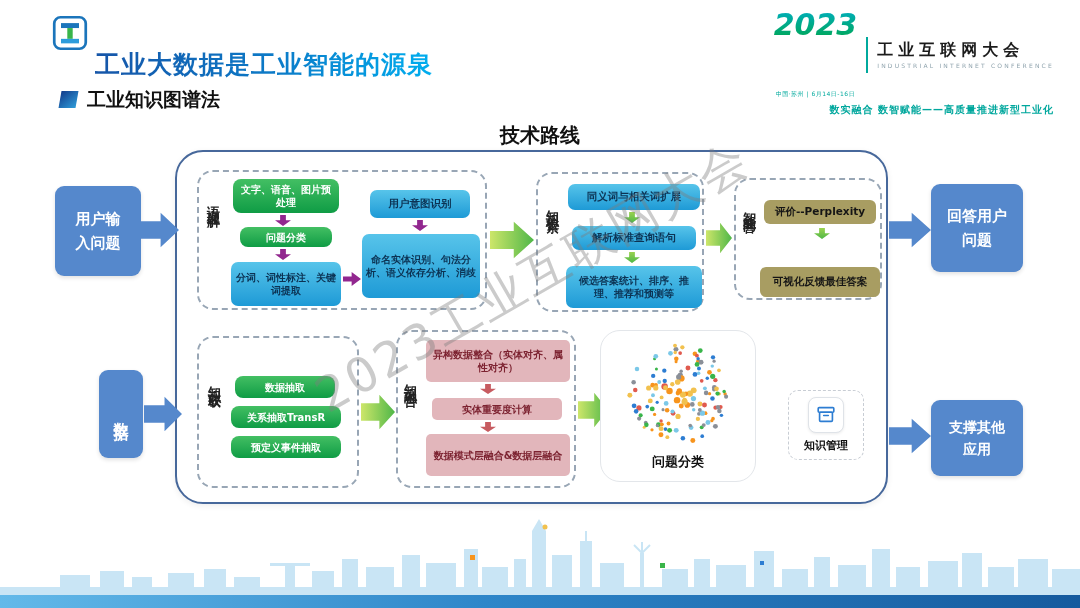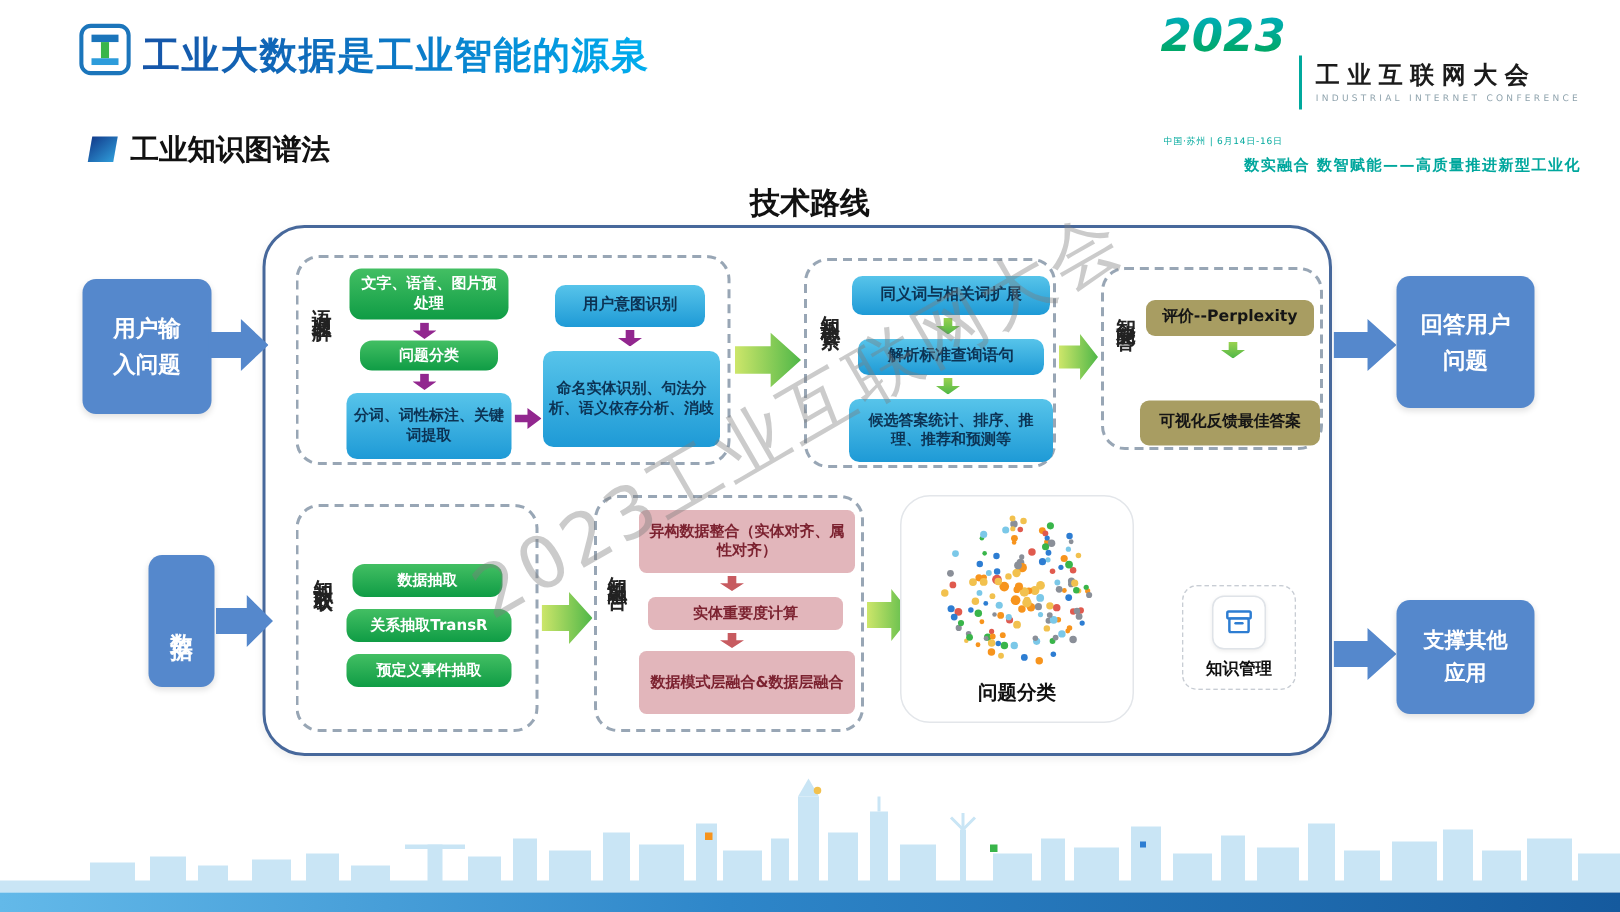--- a/index.html
+++ b/index.html
@@ -2,21 +2,21 @@
 <html><head>
 <meta charset="utf-8">
 <style>
   html,body{margin:0;padding:0;background:#fff;}
   .stage{position:relative;width:1080px;height:608px;background:#fff;overflow:hidden;
          font-family:"DejaVu Sans","Liberation Sans",sans-serif;}
   .abs{position:absolute;box-sizing:border-box;}
   
   .header-title{font-size:25px;font-weight:800;letter-spacing:1px;
     background:linear-gradient(90deg,#1655A8 0%,#0B7CC9 55%,#00AEEF 100%);
-    -webkit-background-clip:text;background-clip:text;color:transparent;}
+    -webkit-background-clip:text;background-clip:text;color:transparent;margin-top:28px;}
   .conf{display:flex;flex-direction:column;align-items:flex-end;}
   .conf-row{display:flex;align-items:center;}
   .conf-year{font-size:30px;font-weight:800;font-style:italic;line-height:1;
     background:linear-gradient(180deg,#00AEBD,#00A651);
     -webkit-background-clip:text;background-clip:text;color:transparent;}
   .conf-meta{font-size:6px;color:#00A99D;margin-top:2px;letter-spacing:.5px;}
   .conf-div{width:2px;height:36px;background:#00A99D;margin:0 9px;}
   .conf-name{font-size:16px;font-weight:800;color:#1b1b1b;letter-spacing:5px;line-height:1.2;}
   .conf-name-en{font-size:6px;color:#8fa3ad;letter-spacing:2.2px;margin-top:2px;}
   .conf-tag{font-size:10px;font-weight:700;color:#00A79D;letter-spacing:1px;margin-top:4px;}

